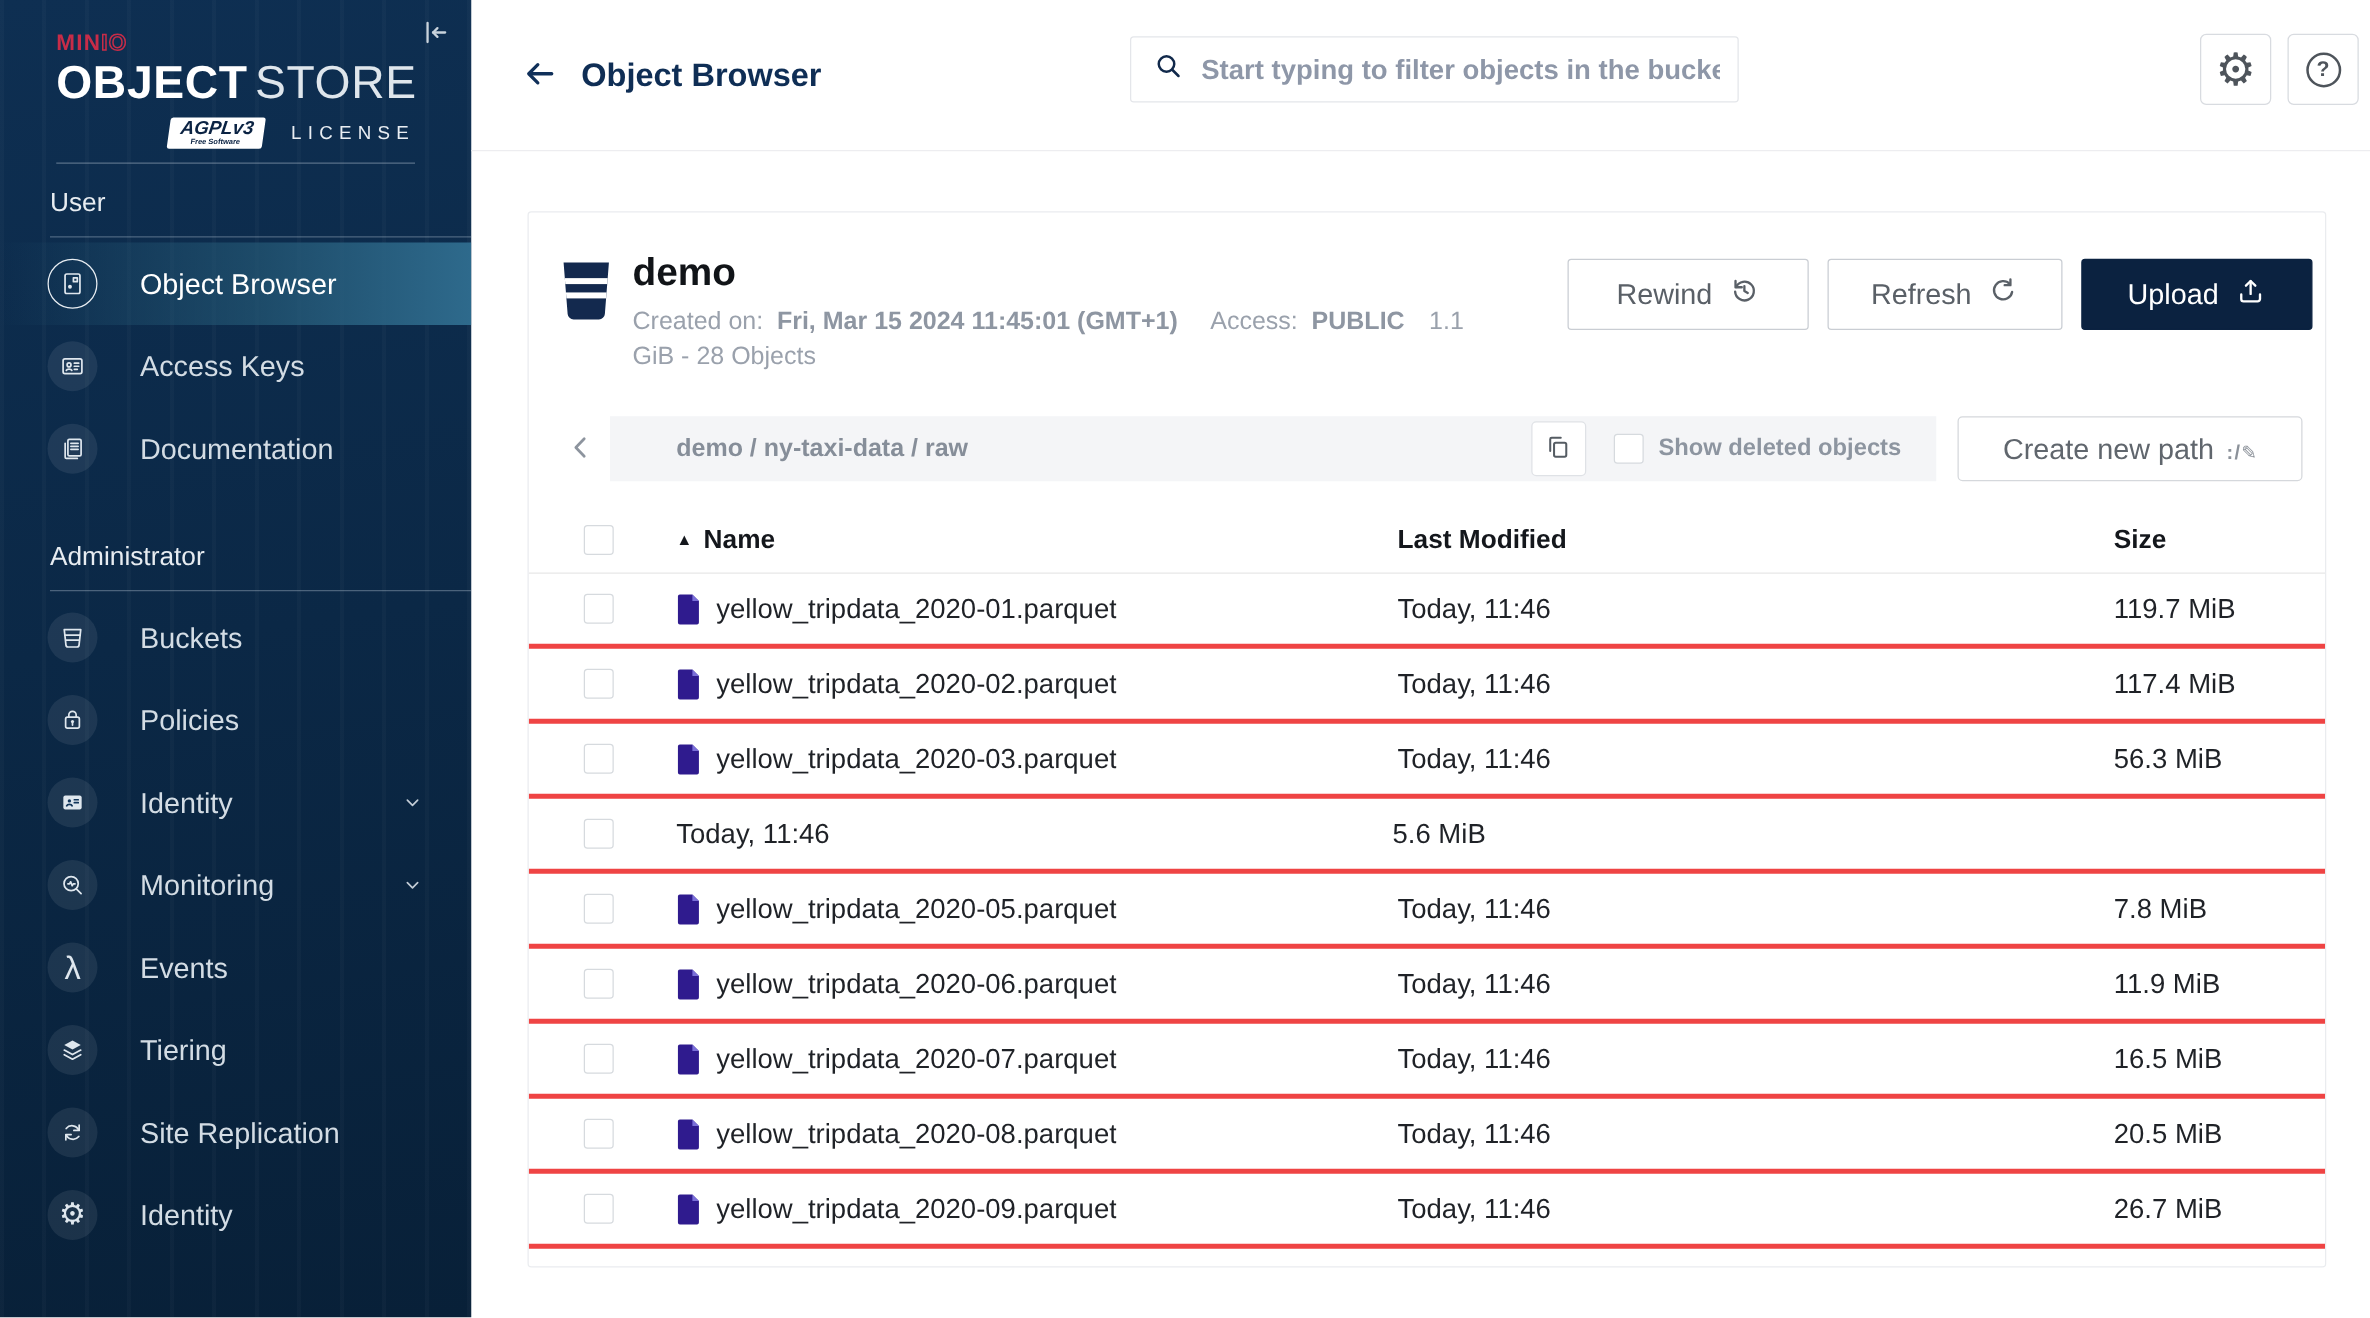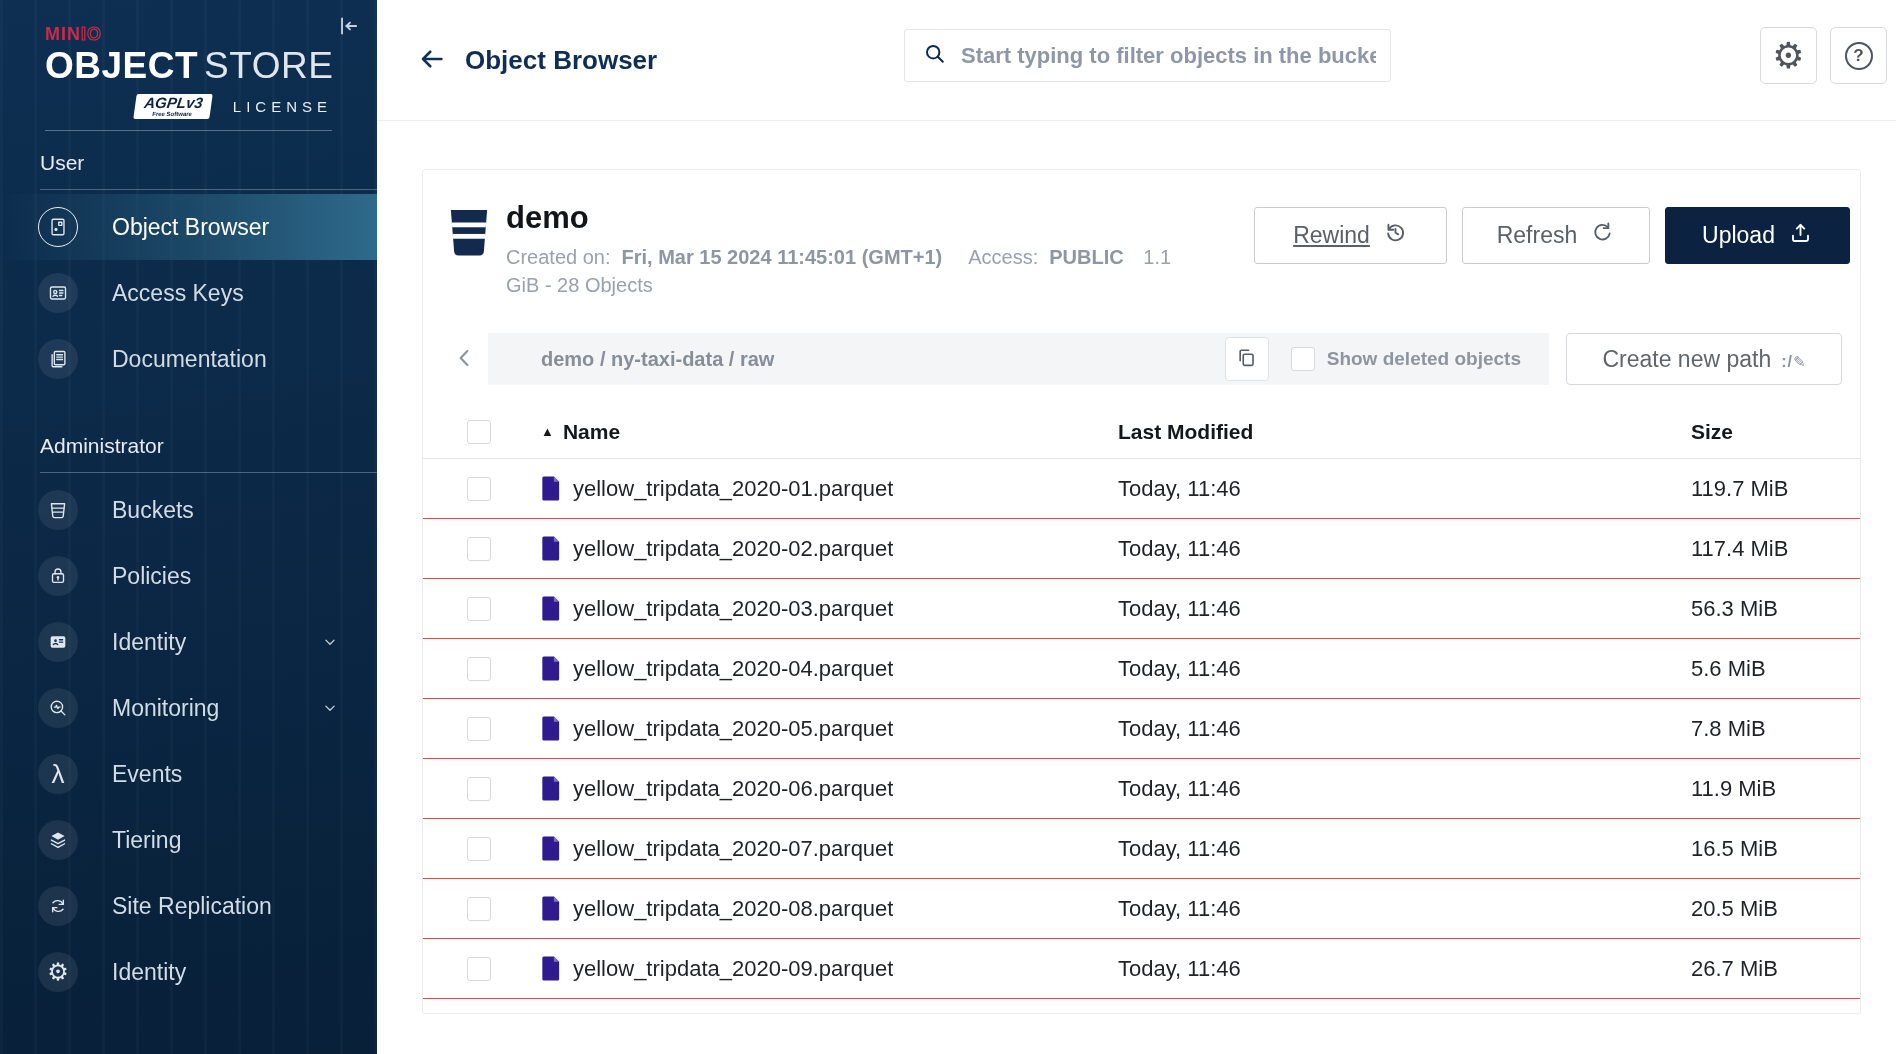--- a/index.html
+++ b/index.html
@@ -91,21 +91,21 @@
   .bucket-info { max-width:762px; font-size:20px; line-height:28px; color:#9aa1ac; }
   .bucket-info .lbl { margin-right:11px; }
   .bucket-info .val { font-weight:700; color:#8e96a2; }
   .bucket-info .sp { margin-right:26px; }
   .bucket-actions { position:absolute; top:37px; right:10px; display:flex; gap:15px; }
   .btn { height:57px; display:flex; align-items:center; justify-content:center; gap:13px;
     border-radius:3px; font-family:inherit; font-size:23px; cursor:pointer; }
   .btn svg { width:25px; height:25px; fill:none; stroke:currentColor; stroke-width:1.8;
     stroke-linecap:round; stroke-linejoin:round; }
   .btn-outline { background:#fff; border:1px solid #c9cdd3; color:#5a6067; }
-  .btn-rewind { width:193px;text-decoration:underline; } .btn-refresh { width:188px; }
+  .btn-rewind { width:193px; } .btn-refresh { width:188px; }
   .btn-primary { width:185px; background:#0b2240; border:1px solid #0b2240; color:#fff; }
 
   
   .browser-bar { margin:34px 18px 0; height:52px; display:flex; align-items:stretch; }
   .crumb-back { width:47px; background:#fff; border:none; color:#8d949e; cursor:pointer;
     display:flex; align-items:center; justify-content:center; }
   .crumb-back svg { width:26px; height:26px; fill:none; stroke:currentColor; stroke-width:2;
     stroke-linecap:round; stroke-linejoin:round; }
   .crumb-panel { flex:1; background:#f4f5f7; display:flex; align-items:center; padding-right:28px; }
   .crumb-text { margin-left:53px; font-size:20px; font-weight:700; color:#868e99; }
@@ -120,21 +120,21 @@
   .create-path-btn { margin-left:17px; width:276px; background:#fff; border:1px solid #d5d8dc;
     border-radius:4px; color:#60666d; font-size:23px; display:flex; align-items:center;
     justify-content:center; gap:10px; cursor:pointer; font-family:inherit; }
   .path-glyph { font-size:16px; font-weight:700; color:#8b9199; letter-spacing:1px; }
   .pencil-glyph { font-size:15px; color:#8b9199; }
 
   
   .obj-table { margin-top:20px; }
   .trow { display:flex; align-items:center; padding:0 24px 0 44px; }
   .thead { height:54px; border-bottom:1px solid #e7e7e7; font-weight:700; font-size:21px; color:#14171c; }
-  .tbody .trow { height:60px; border-bottom:1px solid #ef4444; font-size:22px; color:#1f2227; cursor:pointer; }
+  .tbody .trow { height:60px; border-bottom:4px solid #ef4444; font-size:22px; color:#1f2227; cursor:pointer; }
   .c-check { flex:0 0 74px; display:flex; align-items:center; }
   .c-name { flex:0 0 577px; display:flex; align-items:center; min-width:0; }
   .c-mod { flex:0 0 573px; }
   .c-size { flex:1; }
   .sort-arrow { font-size:13px; color:#14171c; margin-right:9px; line-height:1; }
   .file-svg { width:21px; height:27px; margin-right:11px; flex:0 0 21px; }
   .cell-name-text { white-space:nowrap; overflow:hidden; }
 </style>
 </head>
 <body>
@@ -478,27 +478,20 @@
       <span class="cell-name-text">yellow_tripdata_2020-03.parquet</span>
     </div>
     <div class="c-mod cell-modified">Today, 11:46</div>
     <div class="c-size cell-size">56.3 MiB</div>
   </div>
 
   <div class="trow">
     <div class="c-check">
                   <input type="checkbox" style="">
                 </div>
-    <div class="c-name">
-      <svg class="file-svg" viewBox="0 0 22 28">
-        <path d="M3 1.5h10.5L19 7v18a1.6 1.6 0 0 1-1.6 1.6H3A1.6 1.6 0 0 1 1.4 25V3.1A1.6 1.6 0 0 1 3 1.5z" fill="#2f1b8e"></path>
-        <path d="M13.5 1.5L19 7h-5.5z" fill="#7a6fd8"></path>
-      </svg>
-      <span class="cell-name-text">yellow_tripdata_2020-04.parquet</span>
-    </div>
     <div class="c-mod cell-modified">Today, 11:46</div>
     <div class="c-size cell-size">5.6 MiB</div>
   </div>
 
   <div class="trow">
     <div class="c-check">
                   <input type="checkbox" style="">
                 </div>
     <div class="c-name">
       <svg class="file-svg" viewBox="0 0 22 28">

